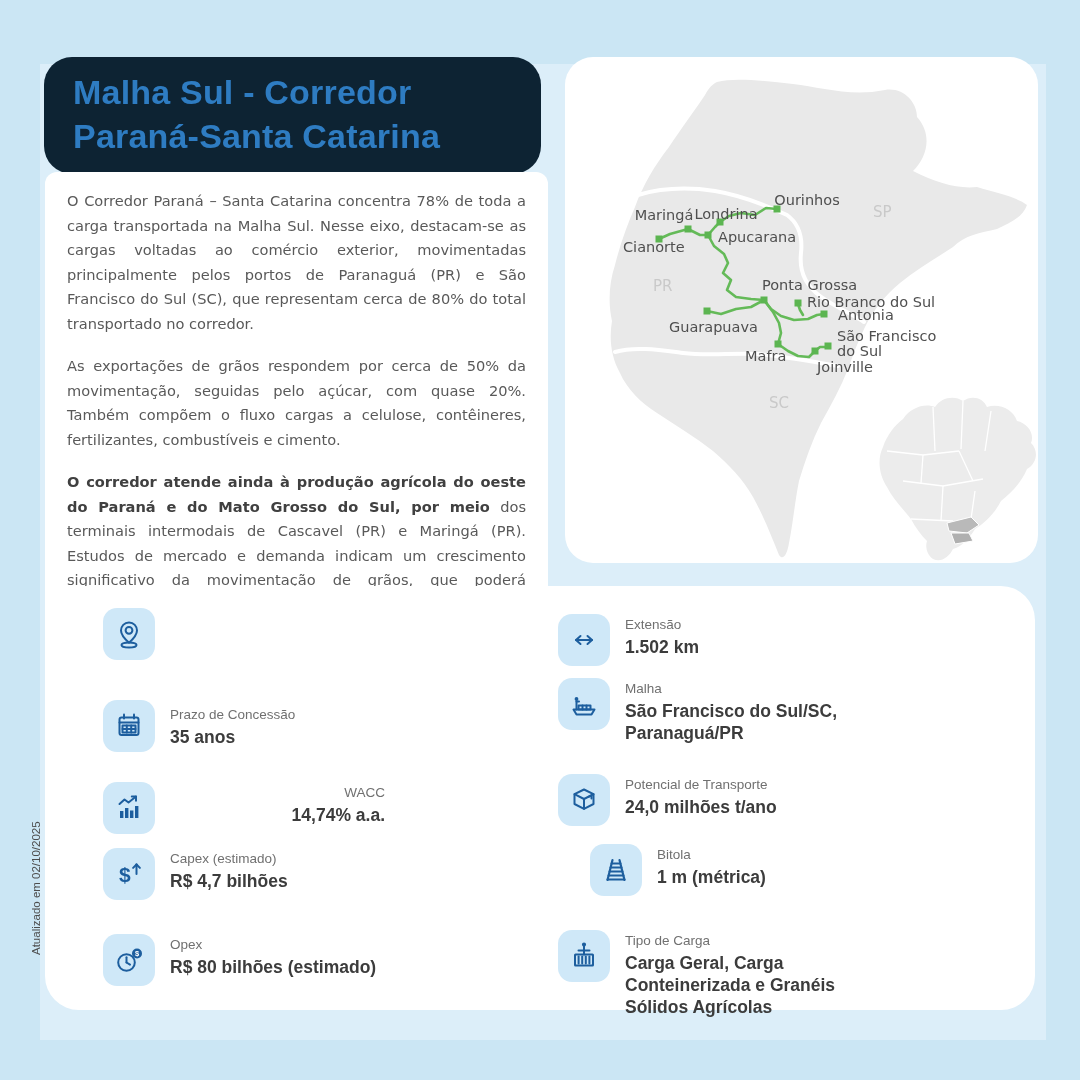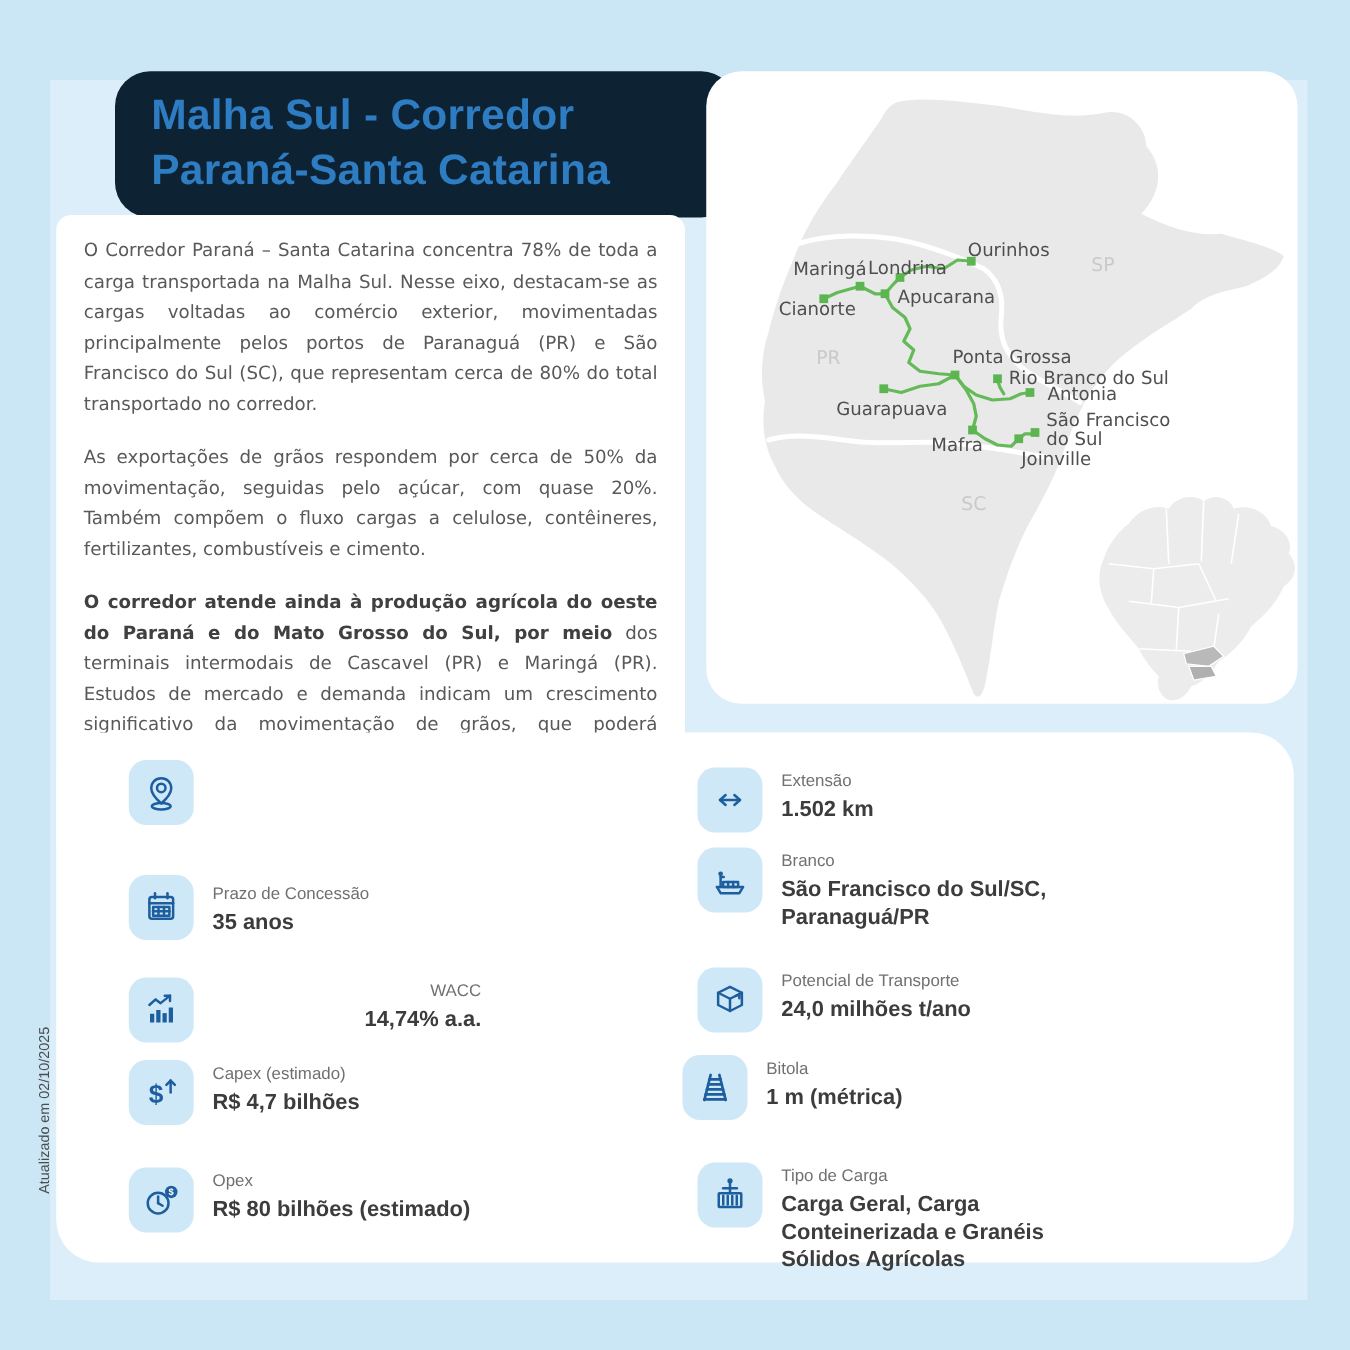--- a/index.html
+++ b/index.html
@@ -2,21 +2,21 @@
 <html><head>
 <meta charset="utf-8">
 <style>
   html,body{margin:0;padding:0;}
   .canvas{position:relative;width:1080px;height:1080px;background:#cbe6f4;overflow:hidden;
           font-family:"Liberation Sans",sans-serif;}
   .inner-bg{position:absolute;left:40px;top:64px;right:34px;bottom:40px;background:#dceef9;}
 
   
   .title-block{position:absolute;left:44px;top:57px;width:497px;height:117px;background:#0d2333;
-               border-radius:28px;box-sizing:border-box;padding:13px 10px 0 29px;margin-left:48px;}
+               border-radius:28px;box-sizing:border-box;padding:13px 10px 0 29px;}
   .title-block .line{font-size:34px;font-weight:bold;color:#2e7cc2;line-height:44px;letter-spacing:.2px;}
 
   
   .desc-panel{position:absolute;left:45px;top:172px;width:503px;height:516px;background:#ffffff;
               border-radius:12px;box-sizing:border-box;padding:17px 22px 0 22px;}
   .desc-panel p{margin:0 0 18px 0;font-family:"DejaVu Sans",sans-serif;font-size:14.6px;
                 line-height:24.5px;color:#595959;text-align:justify;}
   .desc-panel p .lead-bold{font-weight:bold;color:#404040;}
 
   
@@ -262,21 +262,21 @@
           <path d="M10.5 17.5 h12 v4 h-12 Z"></path>
               <path d="M14.5 17.5 v4"></path>
               <path d="M18.5 17.5 v4"></path>
           <path d="M8.5 21.5 V13.5"></path>
               <path d="M8.5 13.5 h2.5"></path>
               <circle cx="8.5" cy="11" r="0.9"></circle>
             </g>
           </svg>
       </div>
       <div class="stat-text">
-        <div class="stat-label">Branco</div>
+        <div class="stat-label">Malha</div>
         <div class="stat-value">São Francisco do Sul/SC, Paranaguá/PR</div>
       </div>
     </div>
 
     <div class="stat stat-r" style="left:513px;top:188px;">
       <div class="tile">
         <svg width="32" height="32" viewBox="0 0 32 32">
             <g class="icon-stroke">
           <path d="M16 5.5 L25.5 10.2 L16 15 L6.5 10.2 Z"></path>
           <path d="M6.5 10.2 V20 L16 24.8 V15"></path>
@@ -284,21 +284,21 @@
           <path d="M20.5 12.8 l3 -1.5 v3.2"></path>
             </g>
           </svg>
       </div>
       <div class="stat-text">
         <div class="stat-label">Potencial de Transporte</div>
         <div class="stat-value">24,0 milhões t/ano</div>
       </div>
     </div>
 
-    <div class="stat stat-r" style="left:484px;top:258px;padding-left:17px;">
+    <div class="stat stat-r" style="left:528px;top:258px;padding-left:17px;">
       <div class="tile">
         <svg width="32" height="32" viewBox="0 0 32 32">
             <g class="icon-stroke" style="stroke-width:2.2">
           <path d="M12.5 6 L7.5 26"></path>
               <path d="M19.5 6 L24.5 26"></path>
           <path d="M11.6 9.5 H20.4"></path>
               <path d="M10.6 13.5 H21.4"></path>
               <path d="M9.6 17.5 H22.4"></path>
           <path d="M8.6 21.5 H23.4"></path>
               <path d="M7.6 25.5 H24.4"></path>

